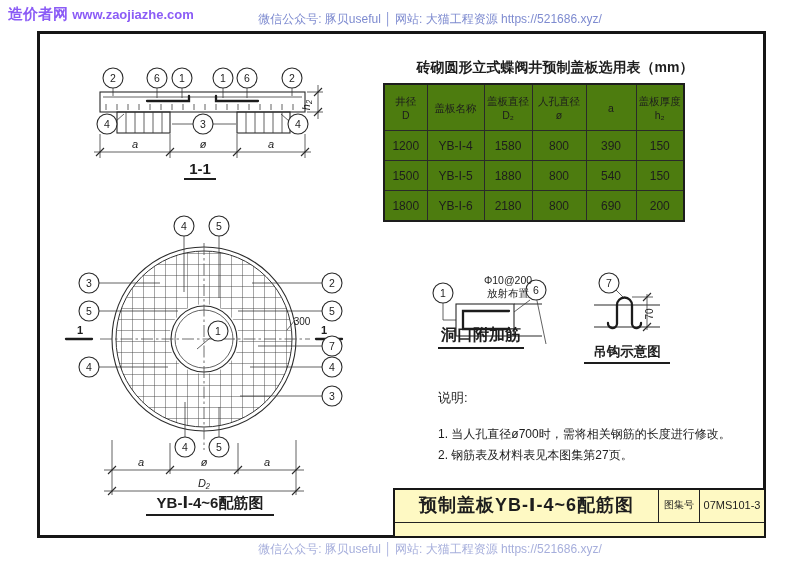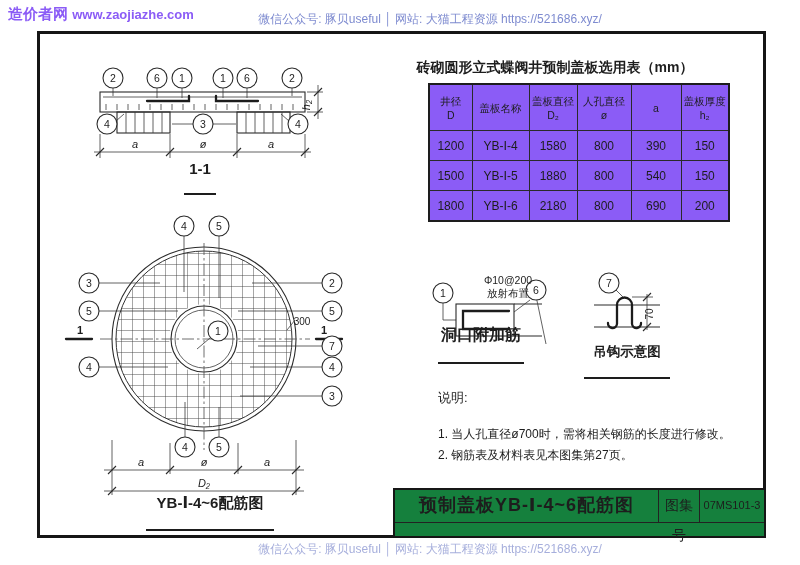--- a/index.html
+++ b/index.html
@@ -19,40 +19,40 @@
   .thn{stroke:#3a3a3a;stroke-width:.8;fill:none}
   .thk{stroke:#1c1c1c;stroke-width:2.3;fill:none;stroke-linecap:round}
   .cl{stroke:#4a4a4a;stroke-width:.8;stroke-dasharray:12 3 2.5 3;fill:none}
   .co{fill:#fff;stroke:#2b2b2b;stroke-width:1.1}
   svg text{fill:#1d1d1d;font-family:"Liberation Sans","DejaVu Sans",sans-serif}
   .ct{font-size:10.5px;text-anchor:middle}
   .dim{font-size:11px;text-anchor:middle;font-style:italic}
   .cut{font-size:11px;font-weight:bold;text-anchor:middle}
   .sm{font-size:10px;text-anchor:middle}
   
-  .cap{position:absolute;font-weight:bold;text-align:center;border-bottom:2px solid #1d1d1d;padding-bottom:16px;white-space:nowrap}
+  .cap{position:absolute;font-weight:bold;text-align:center;border-bottom:2px solid #1d1d1d;padding-bottom:1px;white-space:nowrap}
   
   .ttitle{left:405px;top:59px;width:300px;text-align:center;font-weight:bold;font-size:14px;white-space:nowrap}
-  table.sel{position:absolute;left:428px;top:83px;border-collapse:collapse;table-layout:fixed;
-            border:2px solid #1d1d1d;background:#8b5cf6}
+  table.sel{position:absolute;left:383px;top:83px;border-collapse:collapse;table-layout:fixed;
+            border:2px solid #1d1d1d;background:#4d7c0f}
   table.sel td,table.sel th{border:1.4px solid #2a2a2a;text-align:center;vertical-align:middle;
             font-weight:normal;padding:0;overflow:hidden}
   table.sel th{height:45px;font-size:10.5px;line-height:14px}
   table.sel td{height:29px;font-size:12px}
   table.sel th span{display:block}
   
   .notes{left:438px;top:387px;width:305px;font-size:12px;line-height:21px}
   .notes .nh{font-size:13px;margin-bottom:16px}
   
   .dnote{left:479px;top:274px;width:58px;font-size:10.5px;line-height:12.5px;text-align:center;white-space:nowrap}
   
-  .tblock{left:393px;top:488px;width:373px;height:50px;border:2.5px solid #161616;box-sizing:border-box;background:#15803d}
+  .tblock{left:393px;top:488px;width:373px;height:50px;border:2.5px solid #161616;box-sizing:border-box;background:#fef9c3}
   .tb-r1{display:flex;height:33px;border-bottom:1.5px solid #222;box-sizing:border-box}
   .tb-title{width:263px;text-align:center;font-size:18px;font-weight:bold;letter-spacing:1px;line-height:31px;white-space:nowrap;overflow:hidden}
-  .tb-al{width:41px;border-left:1.5px solid #222;box-sizing:border-box;font-size:14px;text-align:center;line-height:30px}
+  .tb-al{width:41px;border-left:1.5px solid #222;box-sizing:border-box;font-size:10px;text-align:center;line-height:30px}
   .tb-an{flex:1;border-left:1.5px solid #222;box-sizing:border-box;font-size:11px;text-align:center;line-height:30px}
   .tb-r2{display:flex;height:14px}
   .tb-r2 div{box-sizing:border-box;border-left:1px solid #333;font-size:9px;line-height:13px;
              text-align:center;overflow:visible;white-space:nowrap}
   .tb-r2 div:first-child{border-left:none}
   .c22{width:22px}.c32{width:32px}.c35{width:35px}.c41{width:41px;border-left:1.5px solid #222 !important}
   .cpg{flex:1;border-left:1.5px solid #222 !important}
   .sig svg{display:block;margin:-3px auto 0}
 </style>
 </head>

